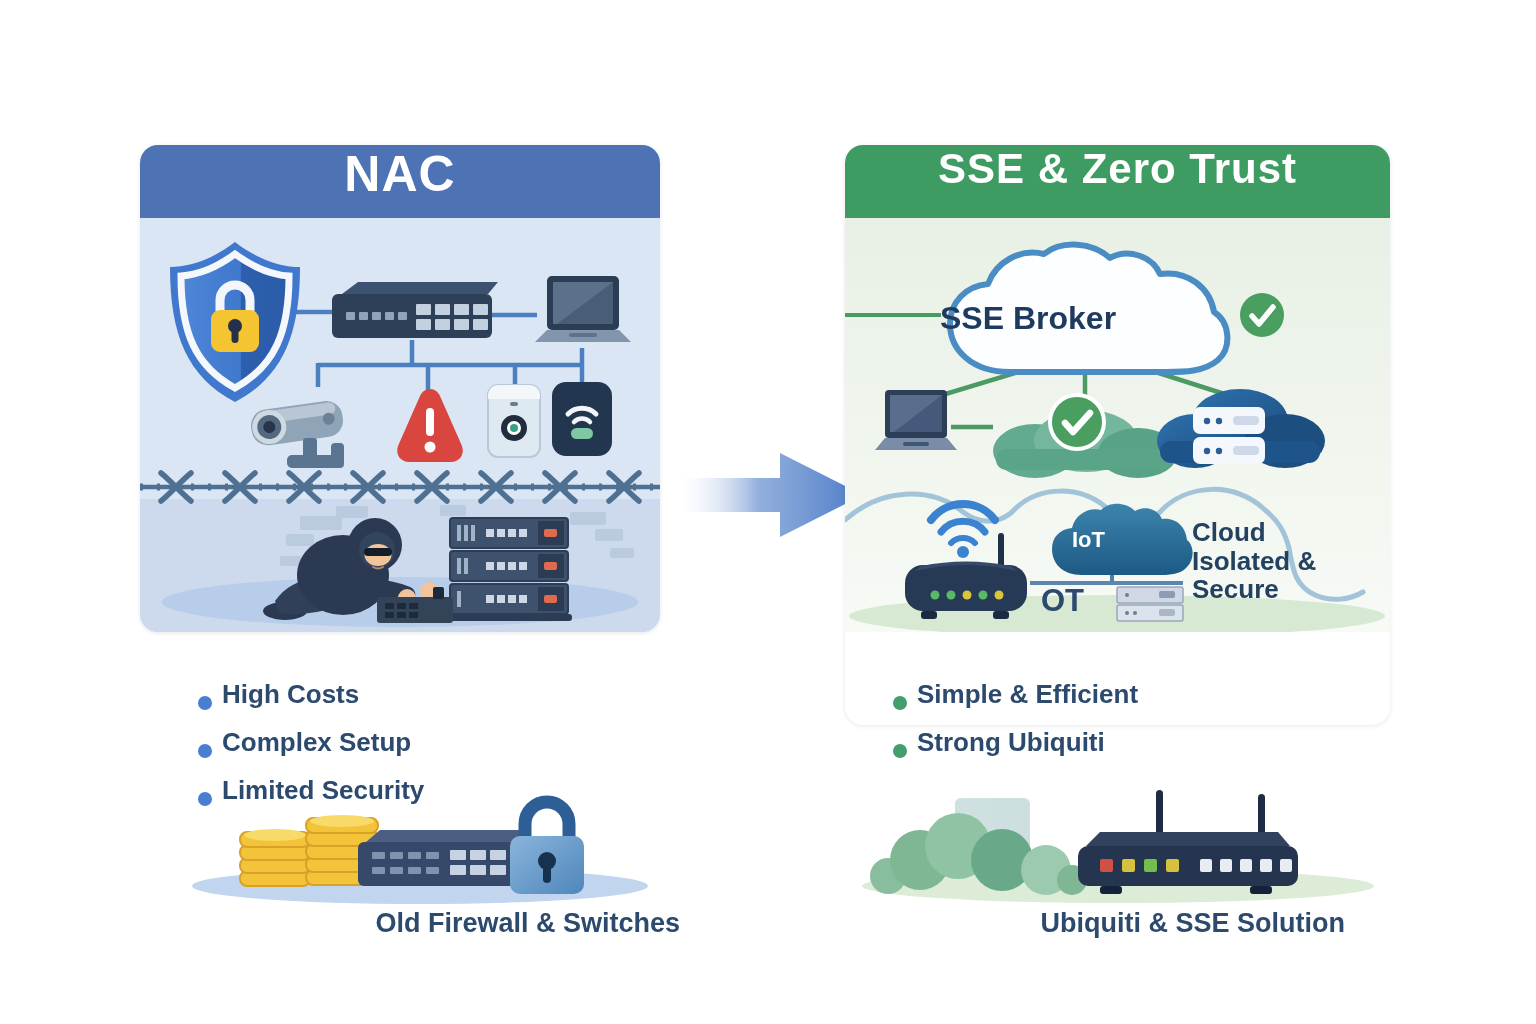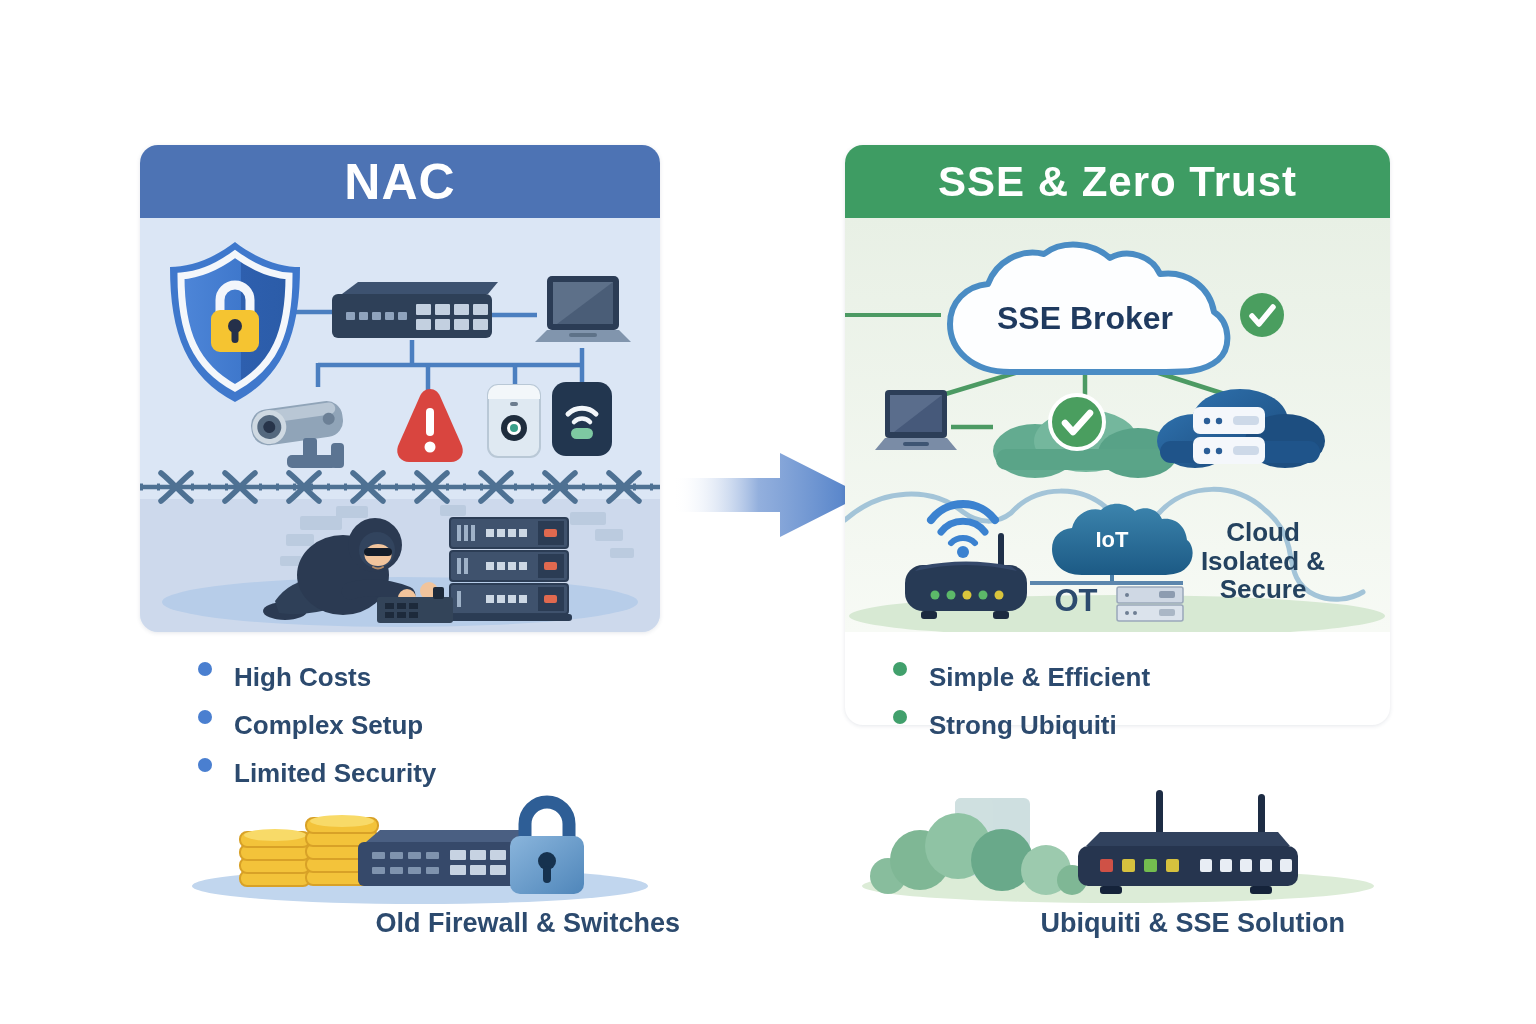--- a/index.html
+++ b/index.html
@@ -8,41 +8,41 @@
     --text-navy:#2c4a6e; --bullet-blue:#4a7fd0; --bullet-green:#41a06c;
     --line-blue:#4b7fc0; --line-green:#4c9a63; --arrow-blue:#4b7cc6;
     --warning-red:#d9453f; --lock-yellow:#f5c431; --wire-blue:#4e7193; --wavy-blue:#a3c4d8;
   }
   *{margin:0;padding:0;box-sizing:border-box}
   html,body{width:1536px;height:1024px}
   body{position:relative;background:#ffffff;font-family:"Liberation Sans",sans-serif;overflow:hidden;color:var(--text-navy)}
   .panel{position:absolute;top:145px;border-radius:18px;overflow:hidden;box-shadow:0 1px 4px rgba(40,60,90,.12)}
   .panel-left{left:140px;width:520px;height:487px}
   .panel-right{left:845px;width:545px;height:580px}
-  .panel-header{height:73px;display:flex;align-items:center;justify-content:center}
+  .panel-header{height:73px;display:flex;align-items:flex-start;justify-content:center}
   .panel-left .panel-header{background:var(--left-header-bg)}
   .panel-right .panel-header{background:var(--right-header-bg)}
   .panel-title{color:#fff;font-weight:bold;letter-spacing:1px}
   .panel-left .panel-title{font-size:50px}
   .panel-right .panel-title{font-size:42px}
   .panel-body{position:relative;height:414px}
   .panel-left .panel-body{background:var(--left-body-bg)}
   .panel-right .panel-body{background:linear-gradient(var(--right-body-top),var(--right-body-bottom))}
   .panel-body svg{position:absolute;left:0;top:0}
   .lower-strip{fill:var(--left-lower-bg)}
-  .overlay-label{position:absolute;font-weight:bold;text-align:center;line-height:1.1}
+  .overlay-label{position:absolute;font-weight:bold;text-align:left;line-height:1.1}
   .lbl-broker{left:95px;top:83px;width:290px;font-size:32px;color:#1f3a5f}
   .lbl-iot{left:227px;top:310px;width:80px;font-size:22px;color:#ffffff}
   .lbl-ot{left:196px;top:366px;width:70px;font-size:31px;color:var(--text-navy)}
   .lbl-cloudnote{left:347px;top:300px;width:142px;font-size:26px;color:#24425f}
   .arrow-wrap{position:absolute;left:668px;top:445px;width:200px;height:100px}
   .bullets{position:absolute;width:420px}
   .bullets-left{left:198px;top:662px}
   .bullets-right{left:893px;top:662px}
-  .bullet-row{display:flex;align-items:flex-start;height:48px;gap:22px}
+  .bullet-row{display:flex;align-items:flex-end;height:48px;gap:10px}
   .bullet-dot{width:14px;height:14px;border-radius:50%;flex:0 0 auto}
   .bullets-left .bullet-dot{background:var(--bullet-blue)}
   .bullets-right .bullet-dot{background:var(--bullet-green)}
   .bullet-label{font-size:26px;font-weight:bold;color:var(--text-navy)}
   .footer-art{position:absolute}
   .footer-art-left{left:190px;top:790px;width:460px;height:118px}
   .footer-art-right{left:860px;top:788px;width:520px;height:120px}
   .caption{position:absolute;top:908px;font-size:27px;font-weight:bold;color:var(--text-navy);text-align:right}
   .caption-left{left:160px;width:520px}
   .caption-right{left:845px;width:500px}

